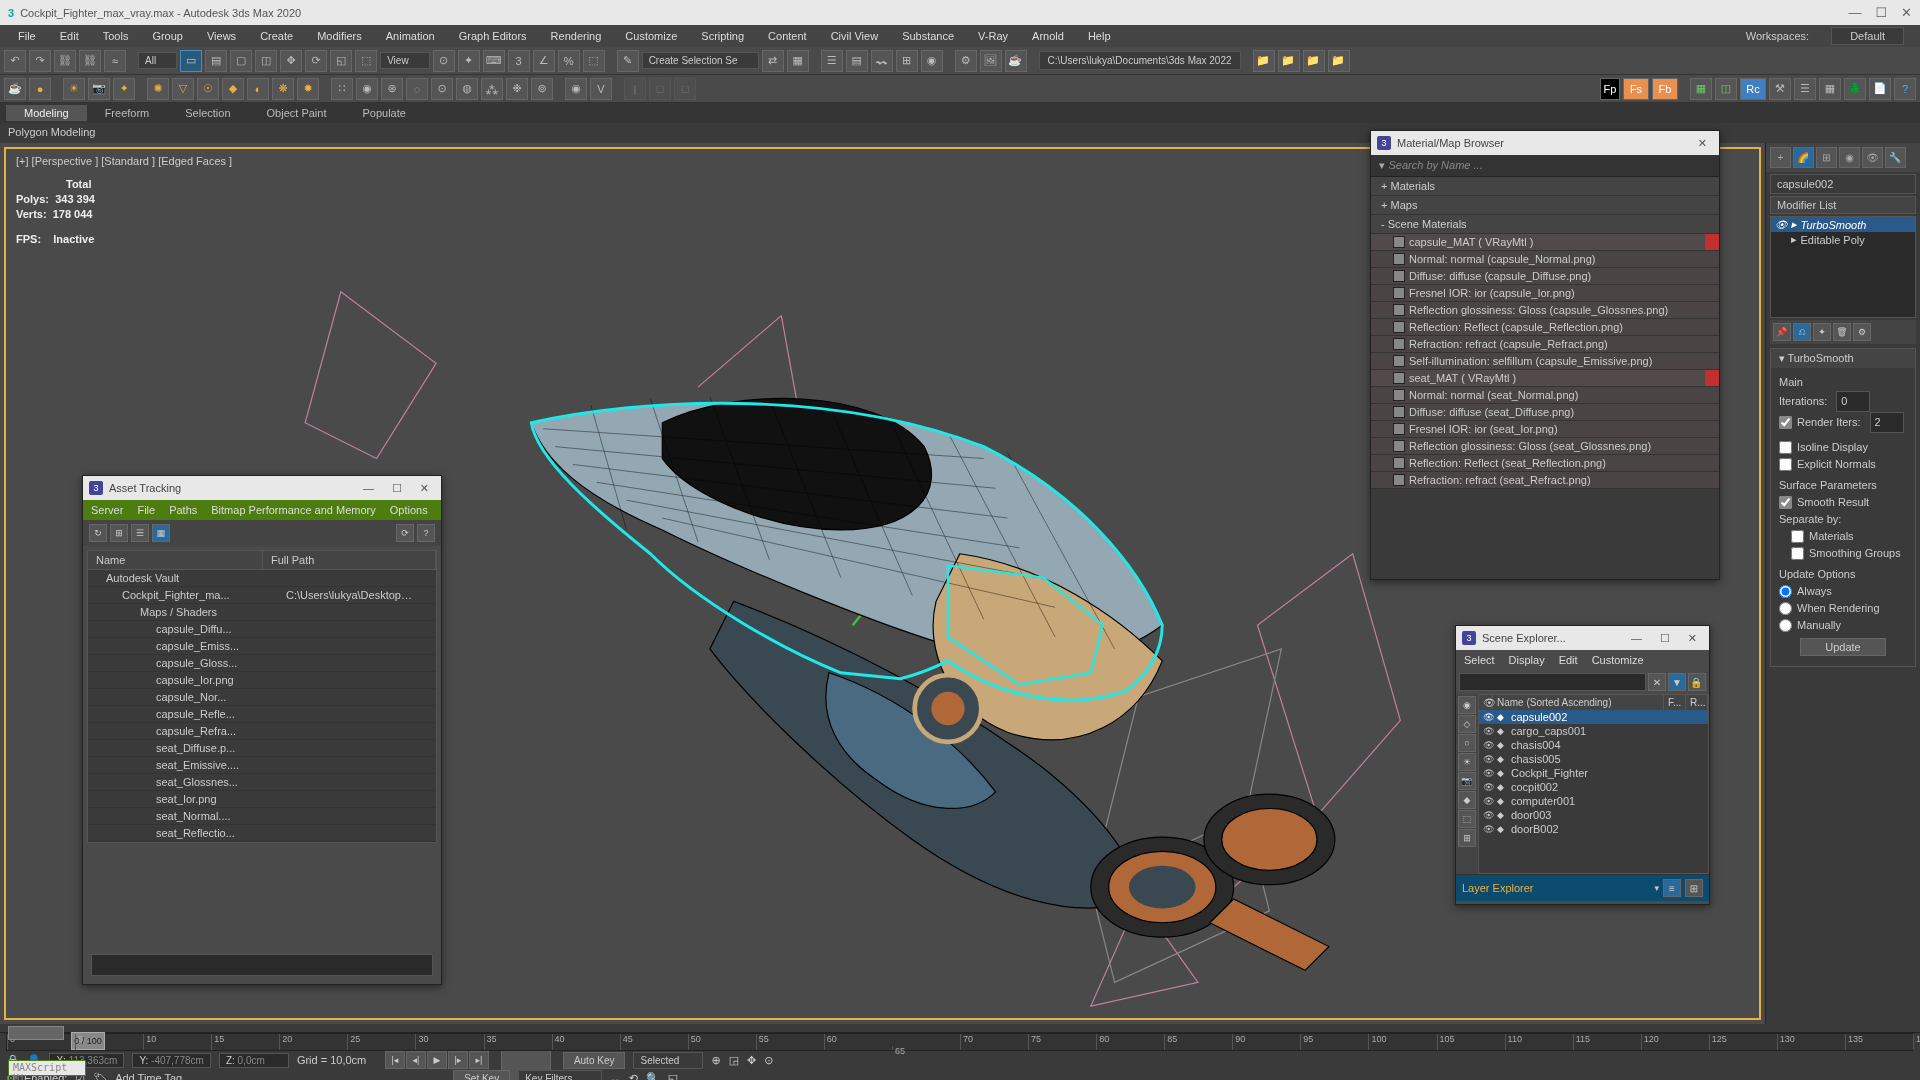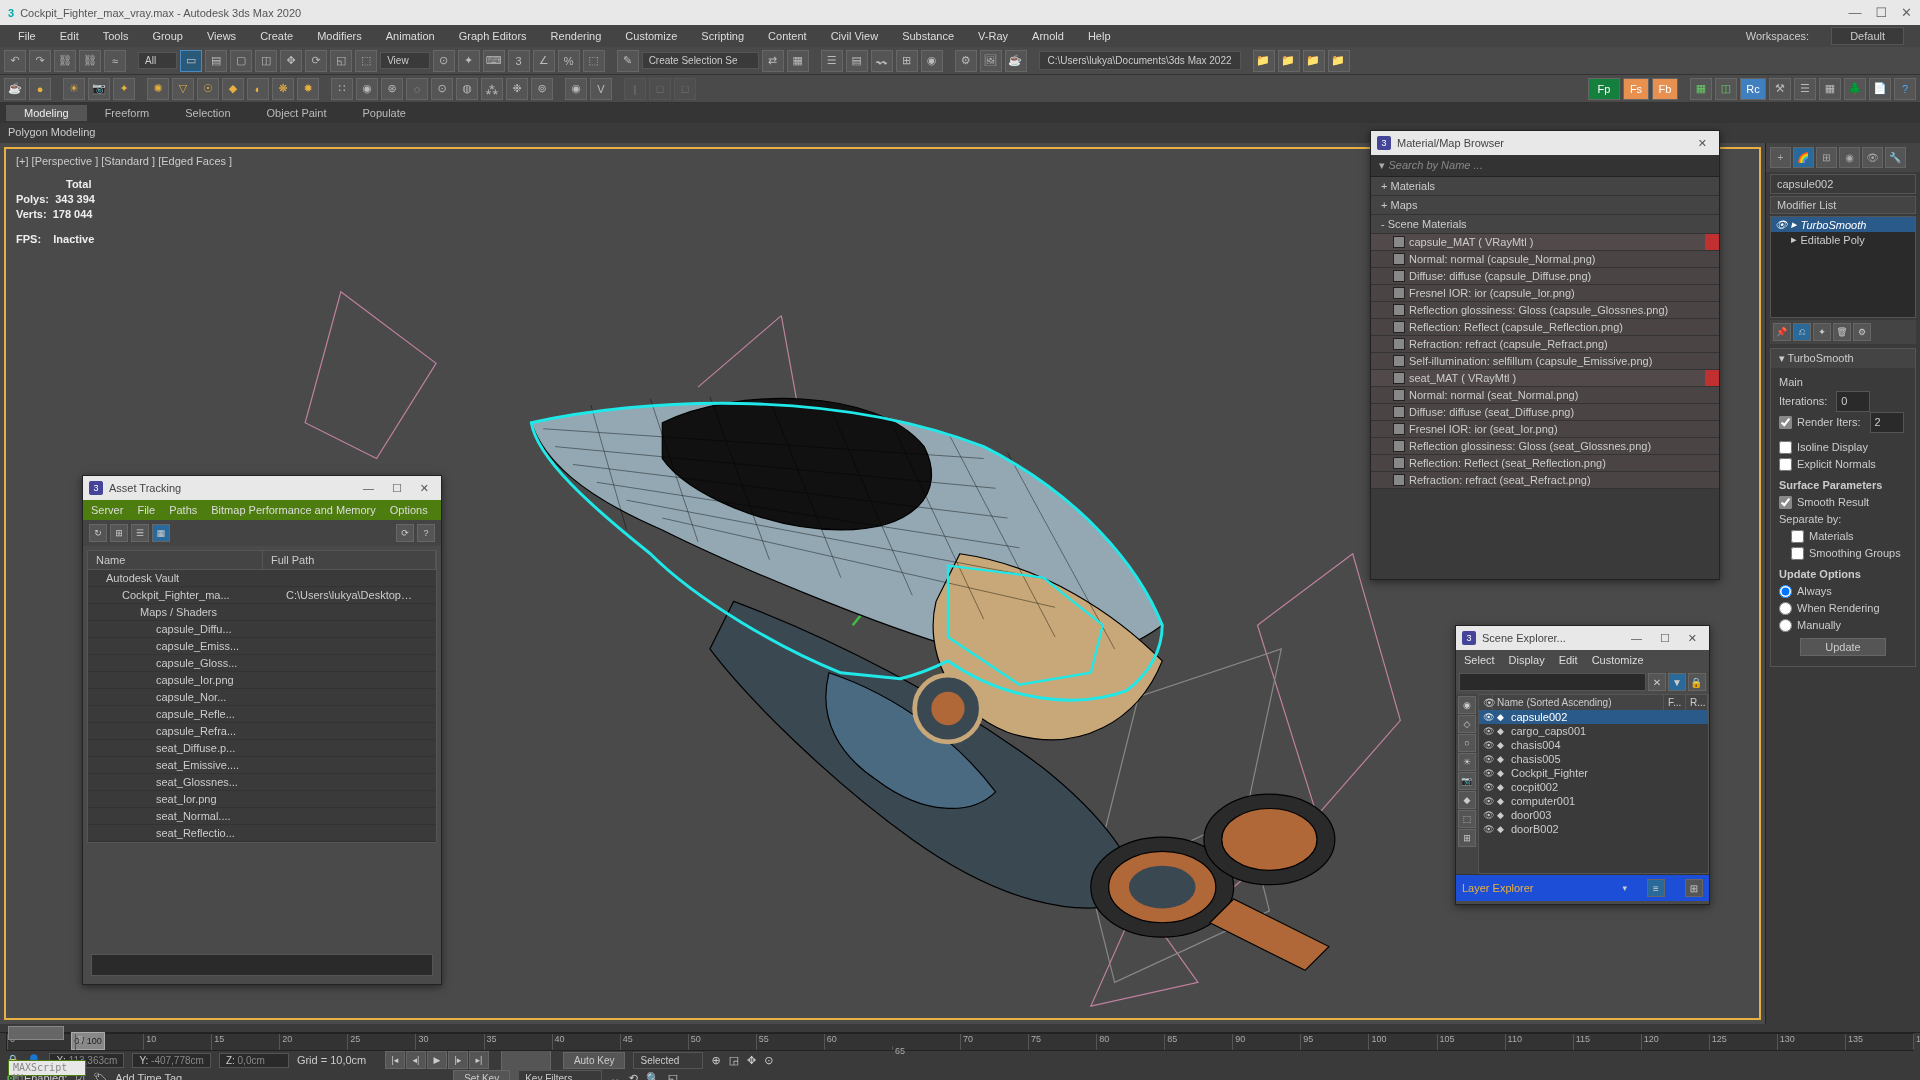--- a/index.html
+++ b/index.html
@@ -43,21 +43,21 @@
 .modrow.sel{background:#2a5a8a;color:#fff;font-style:italic}
 .eye{width:12px;height:12px;font-size:10px}
 .modbtns{display:flex;gap:2px;padding:3px;background:#444;margin:0 4px}
 .modbtns .mb{width:18px;height:18px;background:#555;border:1px solid #666;font-size:9px;display:flex;align-items:center;justify-content:center}
 .modbtns .mb.on{background:#2a6a9a}
 .rollout{margin:4px;border:1px solid #555}
 .rollhdr{background:#444;padding:3px 8px;font-size:11px;cursor:pointer}
 .rollbody{padding:6px 8px;font-size:11px;line-height:17px;background:#3a3a3a}
 .rollbody label{display:flex;align-items:center;gap:5px}
 .spinner{display:inline-flex;background:#2a2a2a;border:1px solid #555;padding:1px 4px;min-width:34px;margin-left:4px}
-.rollbody .sect{color:#ccc;font-weight:bold;margin-top:4px}
+.rollbody .sect{color:#ccc;font-weight:normal;margin-top:4px}
 .rollbody input[type=checkbox]{accent-color:#888}
 .upbtn{display:block;margin:4px auto;padding:2px 24px;background:#555;border:1px solid #666;color:#ccc;font-size:11px}
 .floatwin{position:absolute;background:#4a4a4a;border:1px solid #222;box-shadow:0 2px 8px rgba(0,0,0,0.5);font-size:11px}
 .fwtitle{height:24px;background:#e8e8e8;display:flex;align-items:center;padding:0 6px;color:#444;gap:6px}
 .fwtitle .spacer{flex:1}
 .fwtitle .wb{padding:0 6px;cursor:pointer;color:#555}
 .fwicon{width:14px;height:14px;background:#449;border-radius:2px;font-size:9px;color:#fff;display:flex;align-items:center;justify-content:center}
 .assetwin{left:82px;top:475px;width:360px;height:510px}
 .assetmenu{padding:4px 8px;background:#4d7c0f;display:flex;gap:14px;color:#ddd;flex-wrap:wrap}
 .assettb{padding:4px 6px;background:#444;display:flex;gap:3px;align-items:center}
@@ -93,21 +93,21 @@
 .scenebody{display:flex;height:180px}
 .scenetoolcol{width:22px;background:#444;display:flex;flex-direction:column;gap:1px;padding:2px}
 .scenetoolcol .stb{width:18px;height:18px;background:#555;border:1px solid #666;font-size:9px;display:flex;align-items:center;justify-content:center}
 .scenelist{flex:1;background:#3a3a3a;overflow:auto;border:1px solid #555}
 .scenehdr{display:flex;background:#444;font-size:10px;position:sticky;top:0}
 .scenehdr div{padding:2px 4px;border-right:1px solid #555}
 .scenehdr .c1{flex:1}
 .scenerow{display:flex;align-items:center;padding:1px 4px;gap:4px;font-size:11px;cursor:pointer}
 .scenerow.sel{background:#2a5a8a;color:#fff}
 .scenerow .se{font-size:9px;width:10px}
-.scenefoot{padding:4px 6px;background:#1d4ed8;display:flex;align-items:center;gap:20px;border-top:1px solid #333}
+.scenefoot{padding:4px 6px;background:#0c4a6e;display:flex;align-items:center;gap:4px;border-top:1px solid #333}
 .scenefoot span:first-child{flex:1;color:#e8b040}
 .scenefoot .fb{width:18px;height:18px;background:#555;border:1px solid #666;font-size:10px;display:flex;align-items:center;justify-content:center}
 .scenefoot .fb.on{background:#2a6a9a}
 .bottombar{position:absolute;bottom:0;left:0;right:0;height:48px;background:#3a3a3a;border-top:1px solid #222}
 .timeline{height:18px;background:#333;position:relative;margin:0 6px;border:1px solid #222}
 .timeticks{display:flex;height:100%;position:relative}
 .tick{position:absolute;top:0;bottom:0;border-left:1px solid #555;font-size:9px;color:#aaa;padding-left:2px}
 .slider{position:absolute;left:64px;top:-2px;width:34px;height:18px;background:#888;border:1px solid #aaa;display:flex;align-items:center;justify-content:center;font-size:9px;color:#222}
 .statusrow{display:flex;align-items:center;height:18px;padding:0 6px;gap:8px}
 .statusrow2{display:flex;align-items:center;height:18px;padding:0 6px;gap:8px}
@@ -234,21 +234,21 @@
   <div class="tb">❉</div>
   <div class="tb">⊚</div>
   <div class="tbsep"></div>
   <div class="tb">◉</div>
   <div class="tb">V</div>
   <div class="tbsep"></div>
   <div class="tb" style="opacity:0.4">|</div>
   <div class="tb" style="opacity:0.4">□</div>
   <div class="tb" style="opacity:0.4">□</div>
   <div style="flex:1"></div>
-  <div class="tb" style="background:#15803d;color:#fff;width:32px">Fp</div>
+  <div class="tb" style="background:#000000;color:#fff;width:20px">Fp</div>
   <div class="tb" style="background:#e89050;color:#fff;width:26px">Fs</div>
   <div class="tb" style="background:#e89050;color:#fff;width:26px">Fb</div>
   <div class="tbsep"></div>
   <div class="tb" style="color:#6c6">▦</div>
   <div class="tb" style="color:#6c6">◫</div>
   <div class="tb" style="background:#4080c0;color:#fff;width:26px">Rc</div>
   <div class="tb">⚒</div>
   <div class="tb">☰</div>
   <div class="tb">▦</div>
   <div class="tb" style="color:#6c6">🌲</div>

